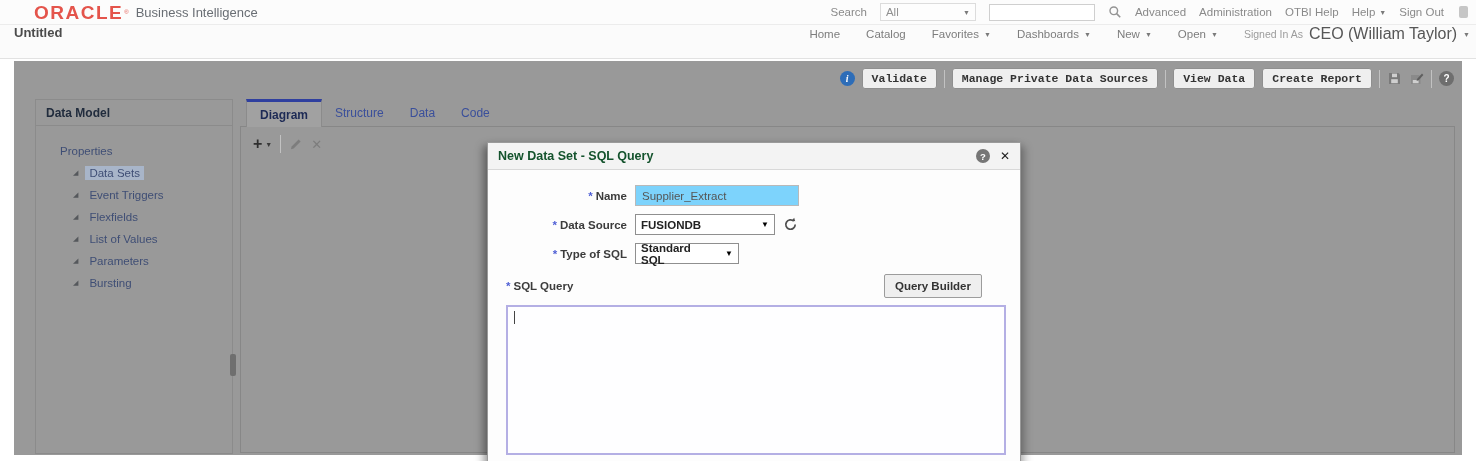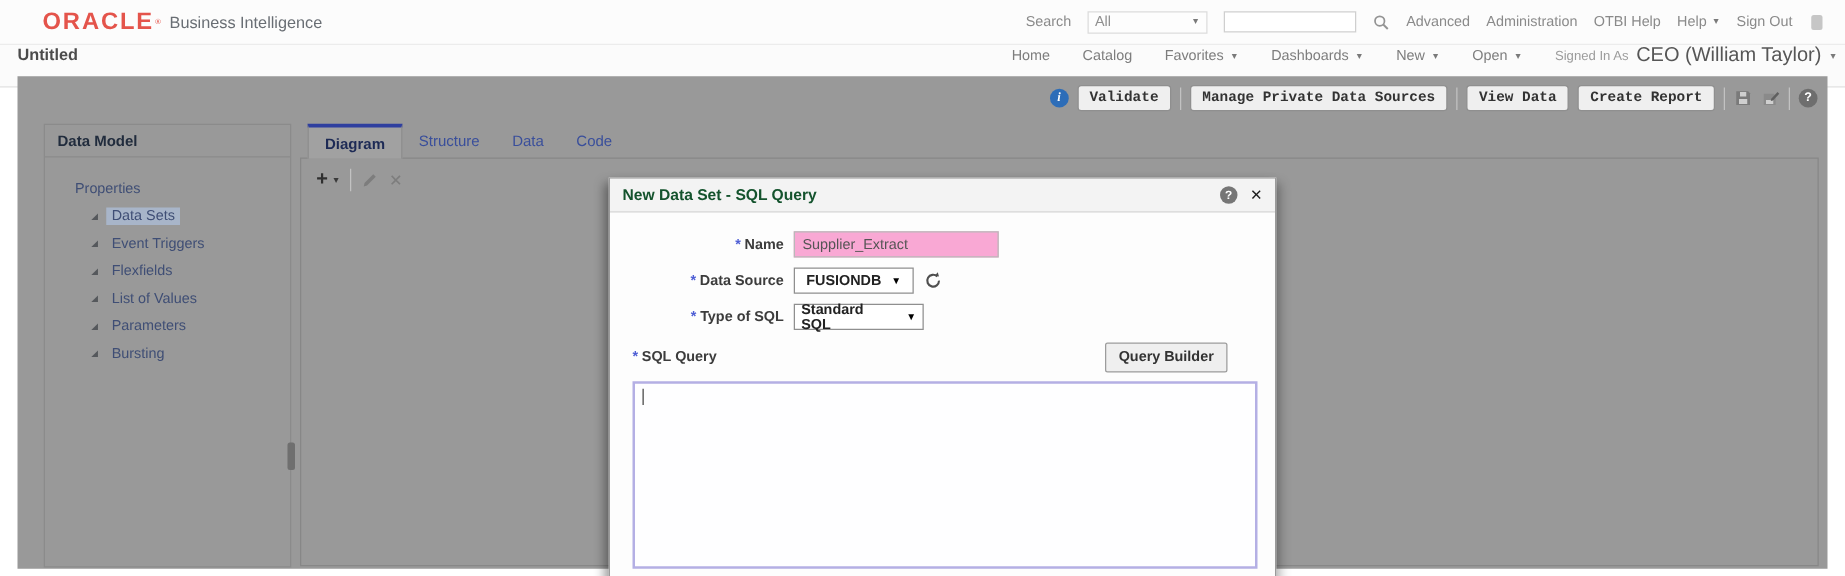--- a/index.html
+++ b/index.html
@@ -1,21 +1,21 @@
 <!DOCTYPE html>
 <html><head>
 <meta charset="utf-8">
 <style>
   * { box-sizing: border-box; margin: 0; padding: 0; }
   html,body { background:#fff; }
   body { font-family: "Liberation Sans", "DejaVu Sans", sans-serif; }
   .page { position:relative; width:1476px; height:461px; background:#fff; overflow:hidden; }
 
   
-  .row1 { height:36px; display:flex; align-items:center; padding:0 18px 0 34px;
+  .row1 { height:25px; display:flex; align-items:center; padding:0 8px 0 34px;
           background:#fcfcfc; border-bottom:1px solid #ececec; }
   .logo { font-size:19px; font-weight:bold; color:#e4544b; letter-spacing:1.5px; line-height:1; }
   .regmark { font-size:6px; color:#e4544b; vertical-align:super; margin-left:1px; }
   .product { font-size:13px; color:#696e74; margin-left:7px; }
   .g-right { margin-left:auto; display:flex; align-items:center; gap:13px; font-size:11.5px; color:#8a8a8a; white-space:nowrap; }
   .g-link { color:#8a8a8a; cursor:pointer; }
   .scope-select { width:96px; height:18px; border:1px solid #dcdcdc; background:#fdfdfd; display:flex;
                   align-items:center; justify-content:space-between; padding:0 5px; color:#909090; }
   .arr { font-size:7px; color:#7a7a7a; }
   .search-input { width:106px; height:17px; border:1px solid #cfcfcf; background:#fff; font-size:11px; padding:0 4px; outline:none; }
@@ -79,27 +79,27 @@
   .dlg-title { font-size:12.5px; font-weight:bold; color:#14532d; }
   .dlg-hright { margin-left:auto; display:flex; align-items:center; gap:10px; }
   .dlg-help { width:14px; height:14px; border-radius:50%; background:#767676; color:#fff; font-size:9.5px;
               font-weight:bold; display:flex; align-items:center; justify-content:center; cursor:pointer; }
   .dlg-close { font-size:12px; font-weight:bold; color:#1c1c1c; cursor:pointer; }
   .dlg-body { padding-top:15px; }
   .frow { display:flex; align-items:center; margin-bottom:8px; }
   .flabel { width:139px; text-align:right; font-size:11.5px; color:#3c3c3c; font-weight:600; }
   .req { color:#4f5fd5; margin-right:3px; font-weight:bold; }
   .fcontrol { margin-left:8px; display:flex; align-items:center; }
-  .name-input { width:164px; height:21px; border:1px solid #b9b9b9; background:#f9a8d4; font-size:11.5px;
+  .name-input { width:164px; height:21px; border:1px solid #b9b9b9; background:#7dd3fc; font-size:11.5px;
                 color:#555; padding:0 6px; outline:none; font-family:"Liberation Sans", sans-serif; }
   .dd { height:21px; border:1px solid #8f8f8f; background:#fff; display:flex; align-items:center;
         justify-content:space-between; padding:0 5px; cursor:pointer; }
   .dd-val { font-size:11.5px; font-weight:600; color:#222; }
   .dd-arr { font-size:8px; color:#000; margin-left:8px; }
-  .dd-ds { width:96px;justify-content:center; }
+  .dd-ds { width:140px; }
   .dd-type { width:104px; }
   .refresh-btn { margin-left:8px; cursor:pointer; display:flex; align-items:center; }
   .sqlrow { display:flex; align-items:center; justify-content:space-between; padding:0 38px 0 18px; margin-top:10px; }
   .sql-label { font-size:11.5px; color:#3c3c3c; font-weight:600; }
   .qb-btn { background:#efefef; border:1px solid #9c9c9c; border-radius:2px; font-weight:bold;
             font-size:11.5px; color:#333; padding:5px 10px; cursor:pointer; }
   .sql-box { position:relative; margin:7px 16px 0 18px; }
   .sql-textarea { display:block; width:500px; height:150px; border:2px solid #b4afe4; background:#fefeff;
                   resize:none; outline:none; font-family:"Liberation Mono", monospace; font-size:11.5px; padding:4px 6px; }
   .caret { position:absolute; left:8px; top:6px; width:1px; height:13px; background:#444; }

